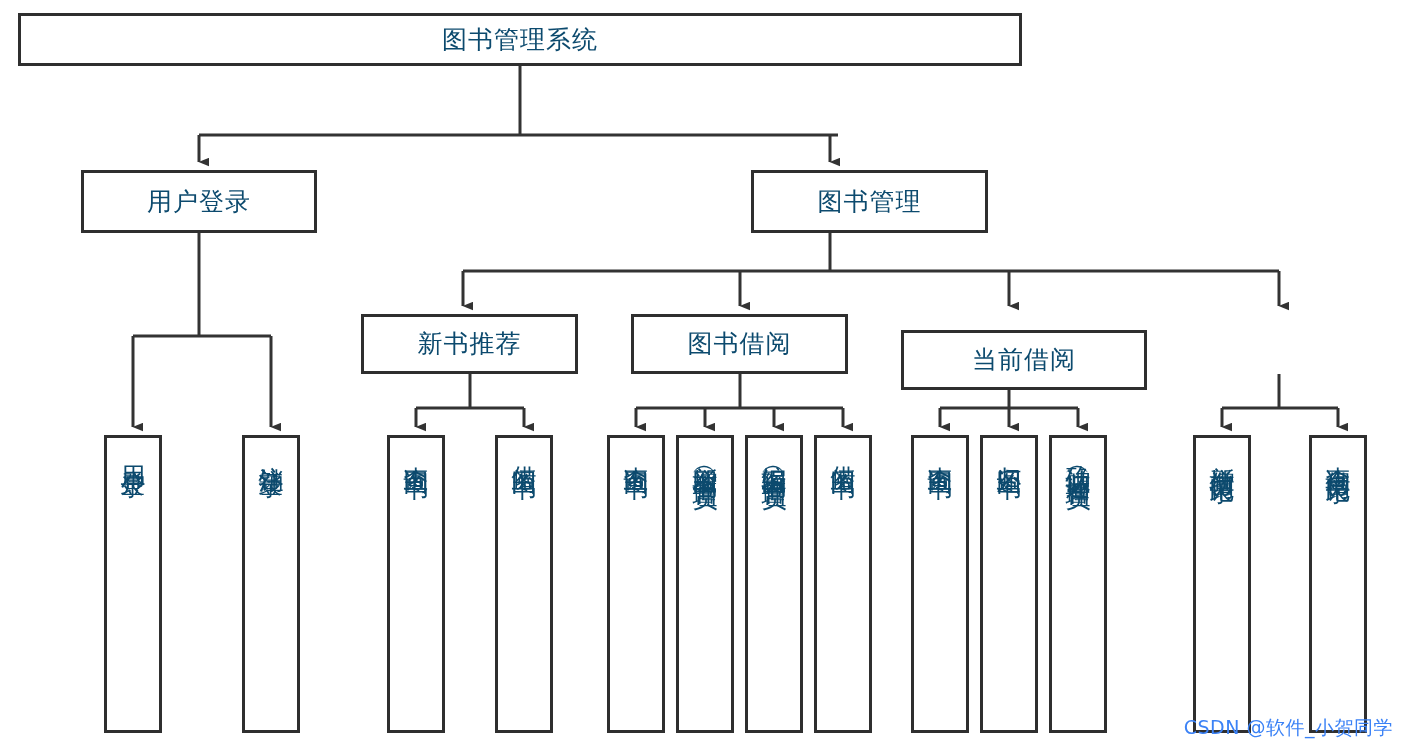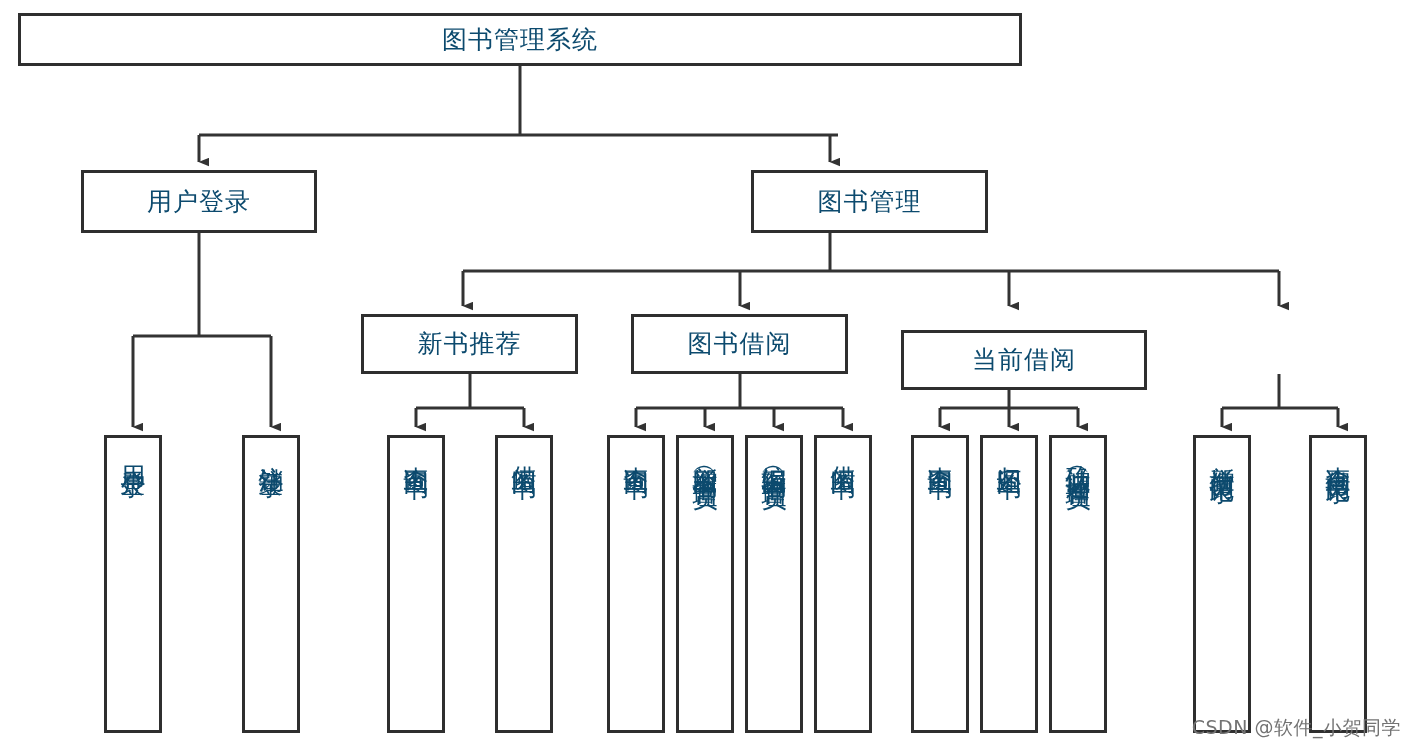--- a/index.html
+++ b/index.html
@@ -47,24 +47,24 @@
   .vtext{
     writing-mode:vertical-rl;
     text-orientation:upright;
     line-height:1.08;
     letter-spacing:3px;
     white-space:nowrap;
     display:block;
   }
   .watermark{
     position:absolute;
-    right:4px;
+    right:12px;
     bottom:6px;
     font-size:19px;
-    color:#737373;
+    color:#3b82f6;
     letter-spacing:0.5px;
     z-index:3;
     white-space:nowrap;
   }
 </style>
 </head>
 <body>
 
 <div id="canvas">
 

